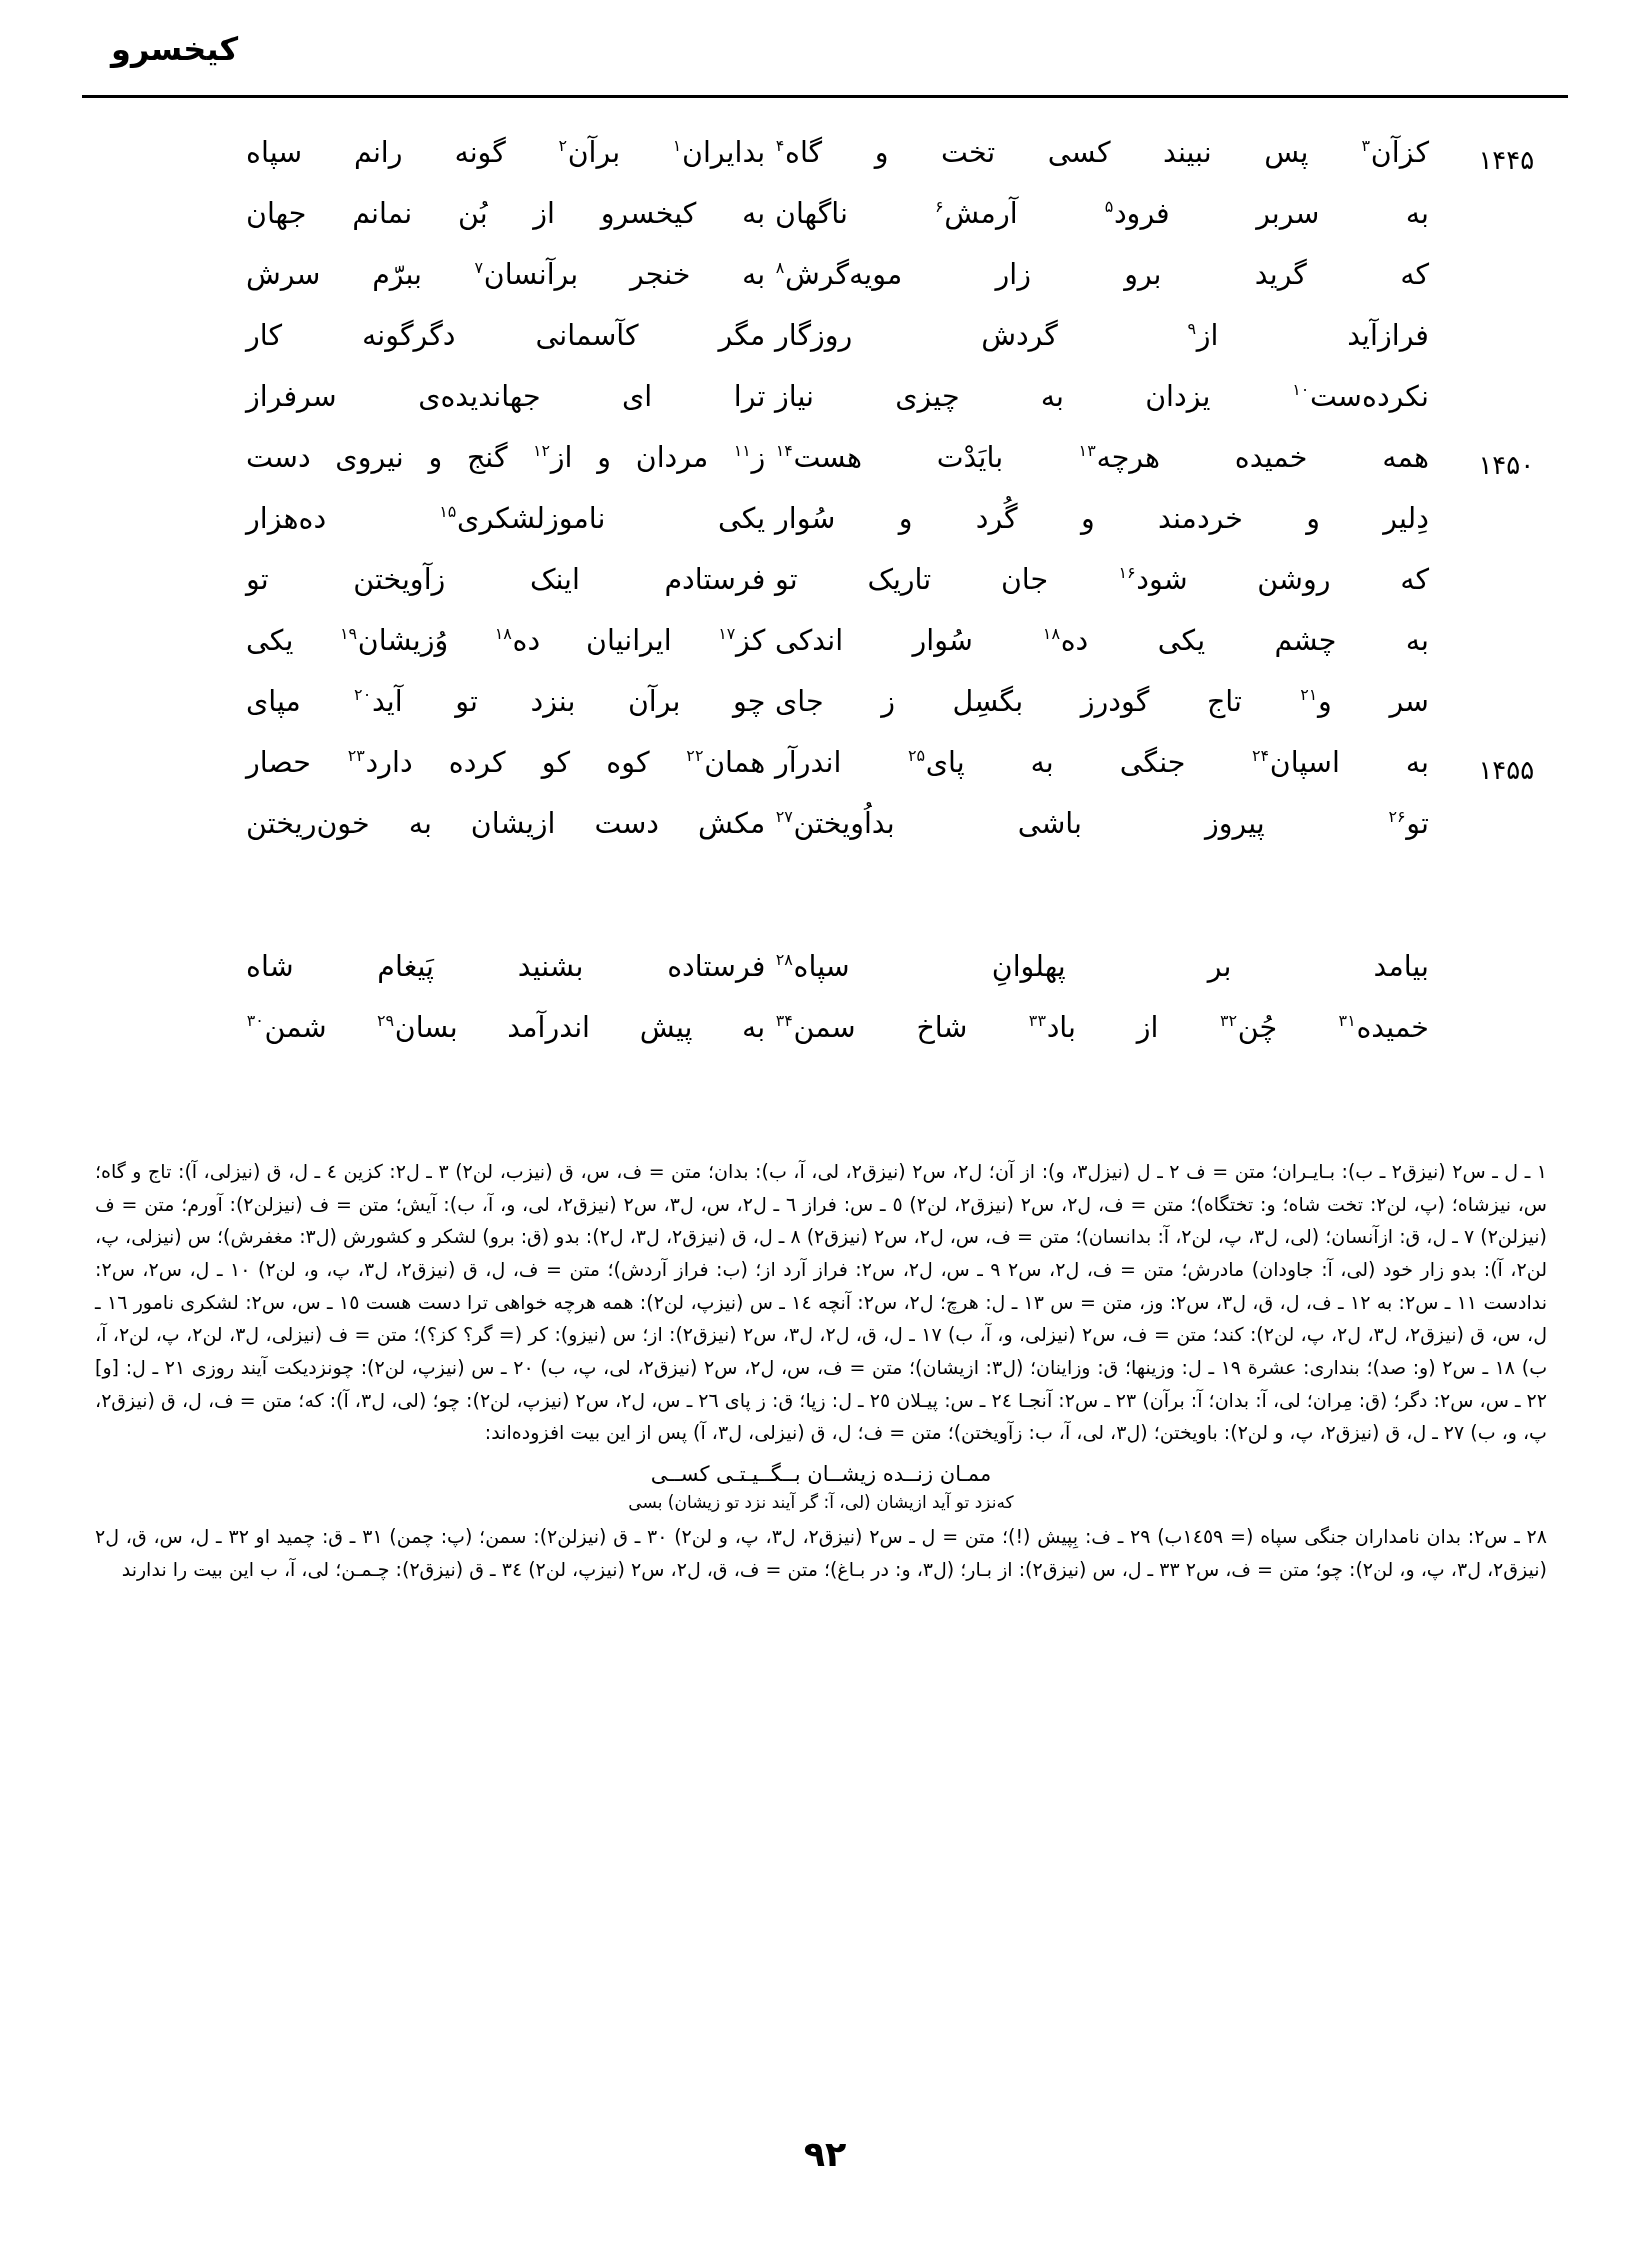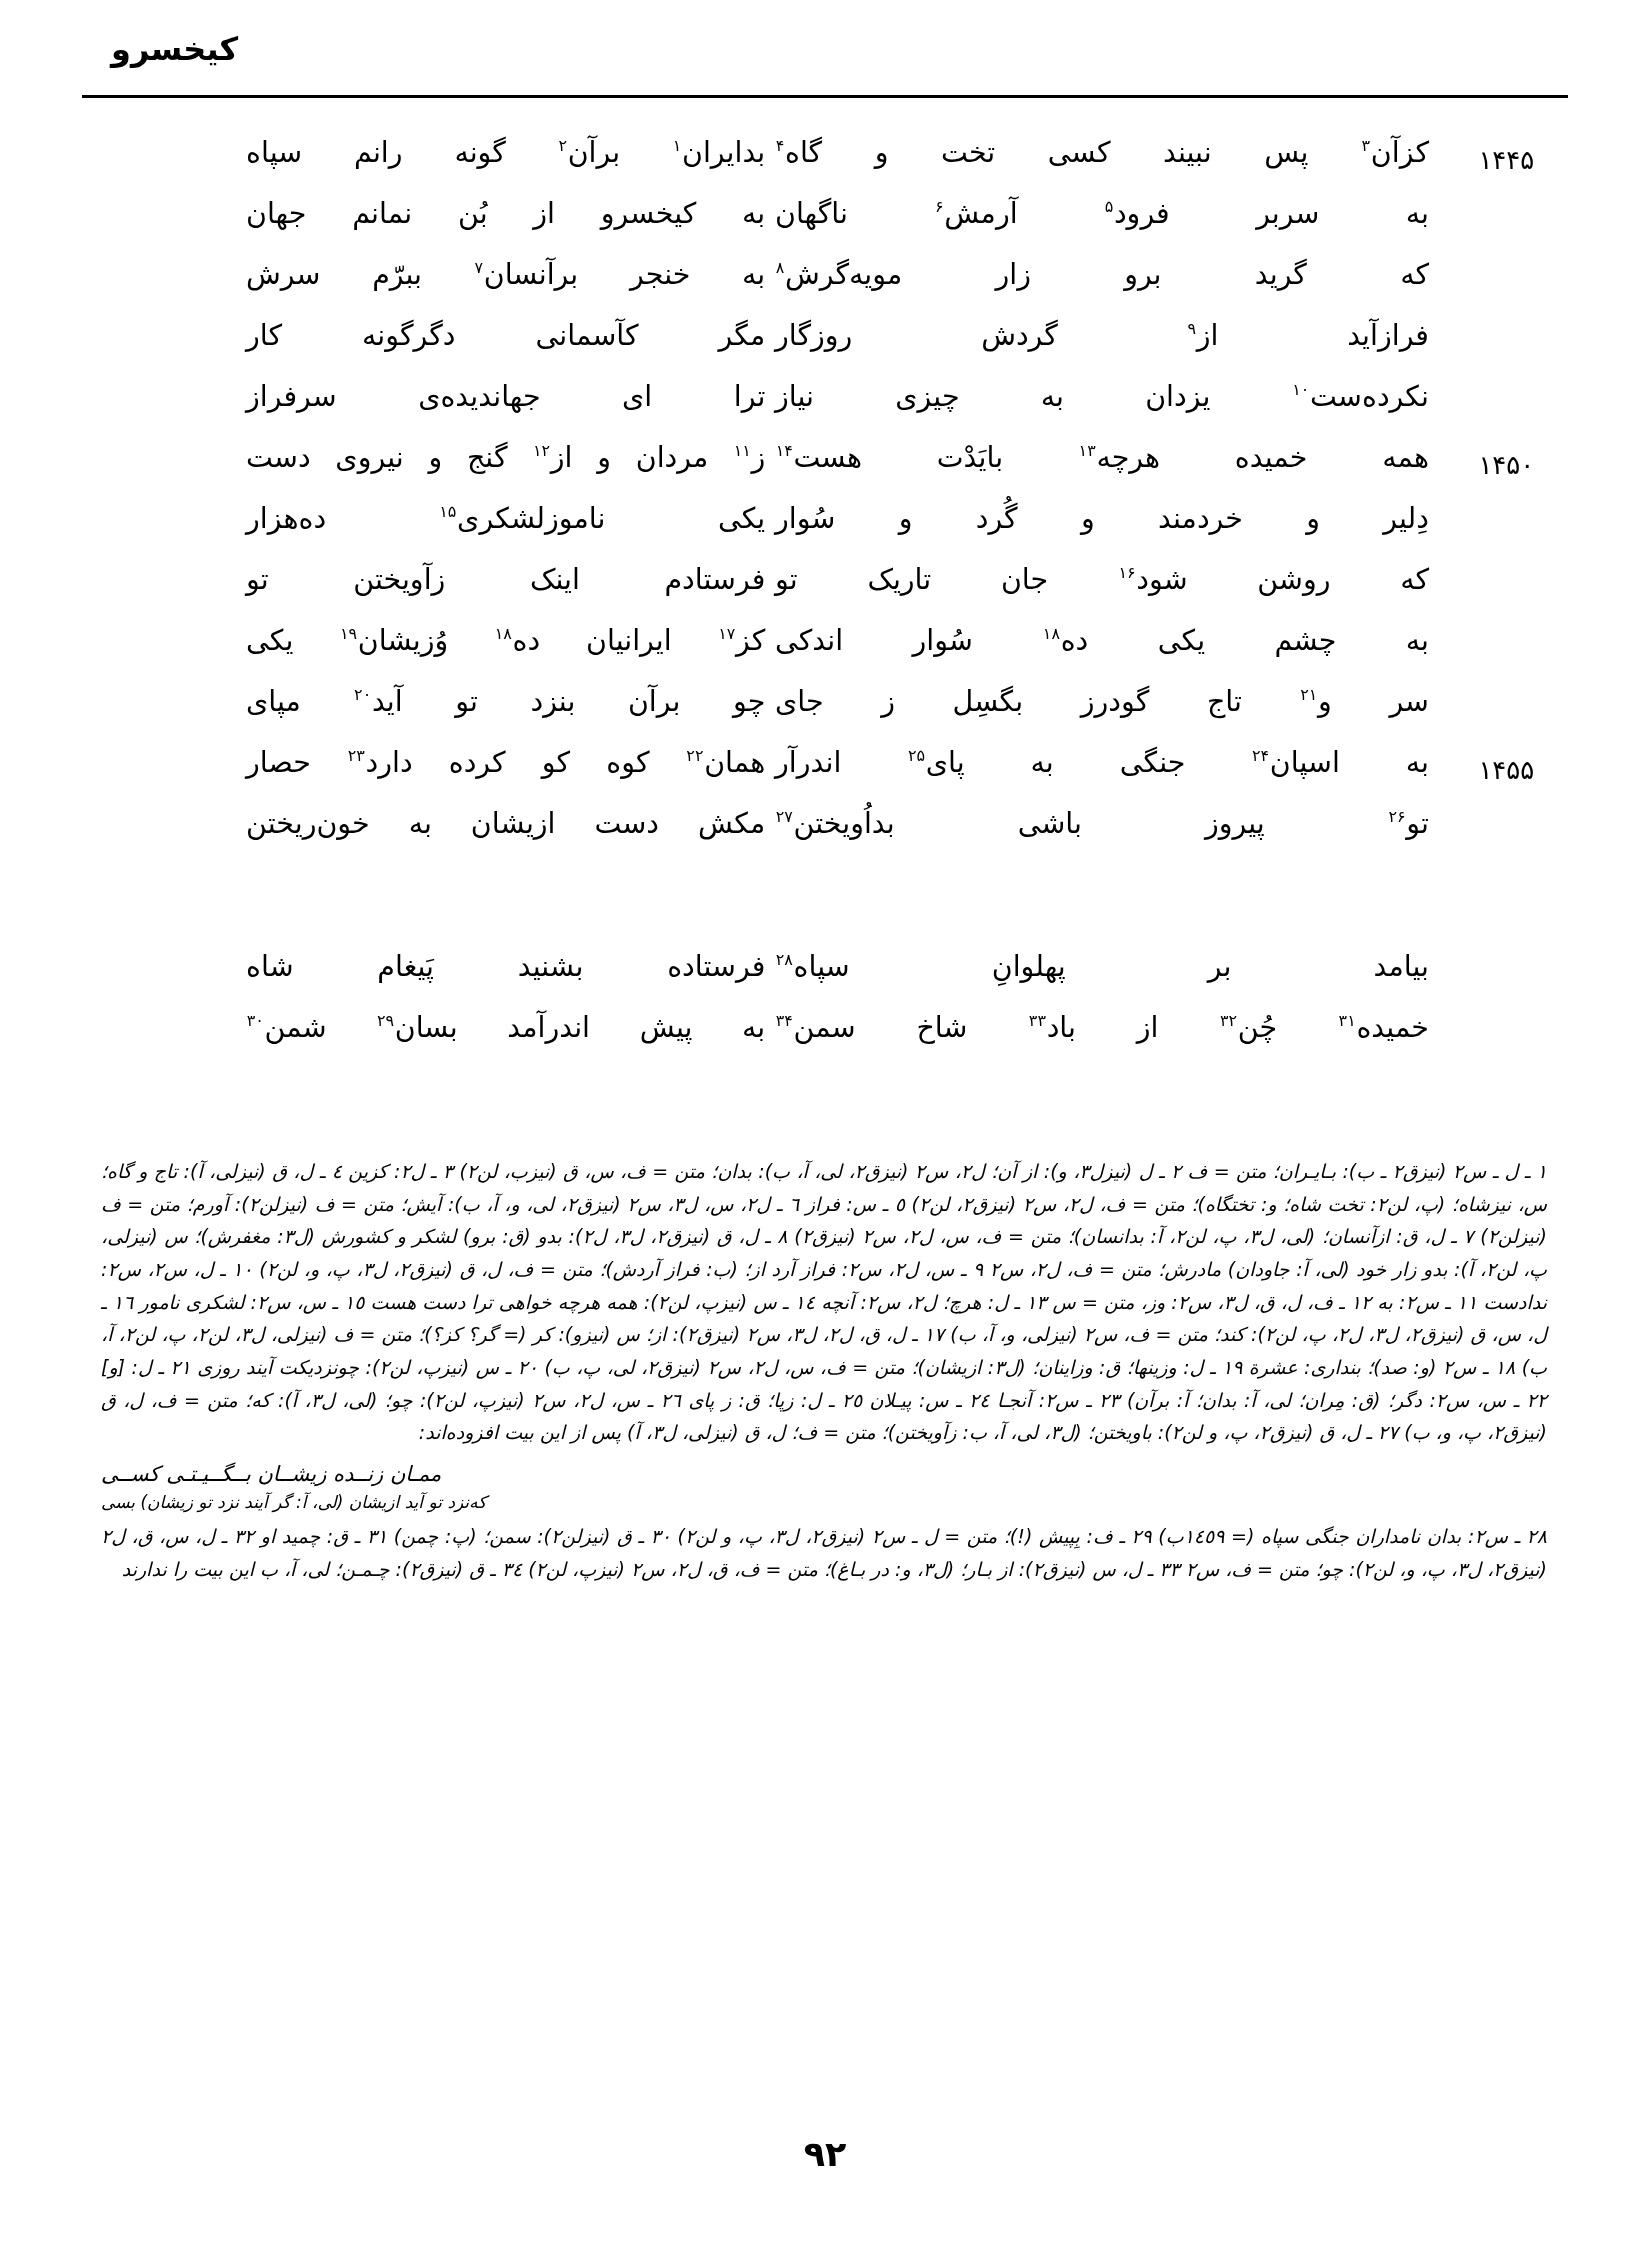--- a/index.html
+++ b/index.html
@@ -106,37 +106,36 @@
     vertical-align: super;
     line-height: 0;
     padding: 0 0.7px;
   }
 
   
   .apparatus {
     position: absolute;
     top: 1155px;
     right: 103px;
-    left: 101px;
+    left: 95px;
     font-size: 19px;
     line-height: 1.72;
     text-align: justify;
     direction: rtl;
-    font-style: italic;
   }
   .apparatus p {
     margin: 0;
     text-align: justify;
     text-justify: inter-word;
   }
   .apparatus .note-entry {
     white-space: normal;
   }
   .app-verse {
-    text-align: left;
+    text-align: center;
     margin: 9.7px 0 4.2px 0;
     font-size: 21px;
     letter-spacing: 1.4px;
     direction: rtl;
   }
   .app-verse .av-line {
     display: block;
     line-height: 1.5;
   }
   .app-verse .av-line.two {

